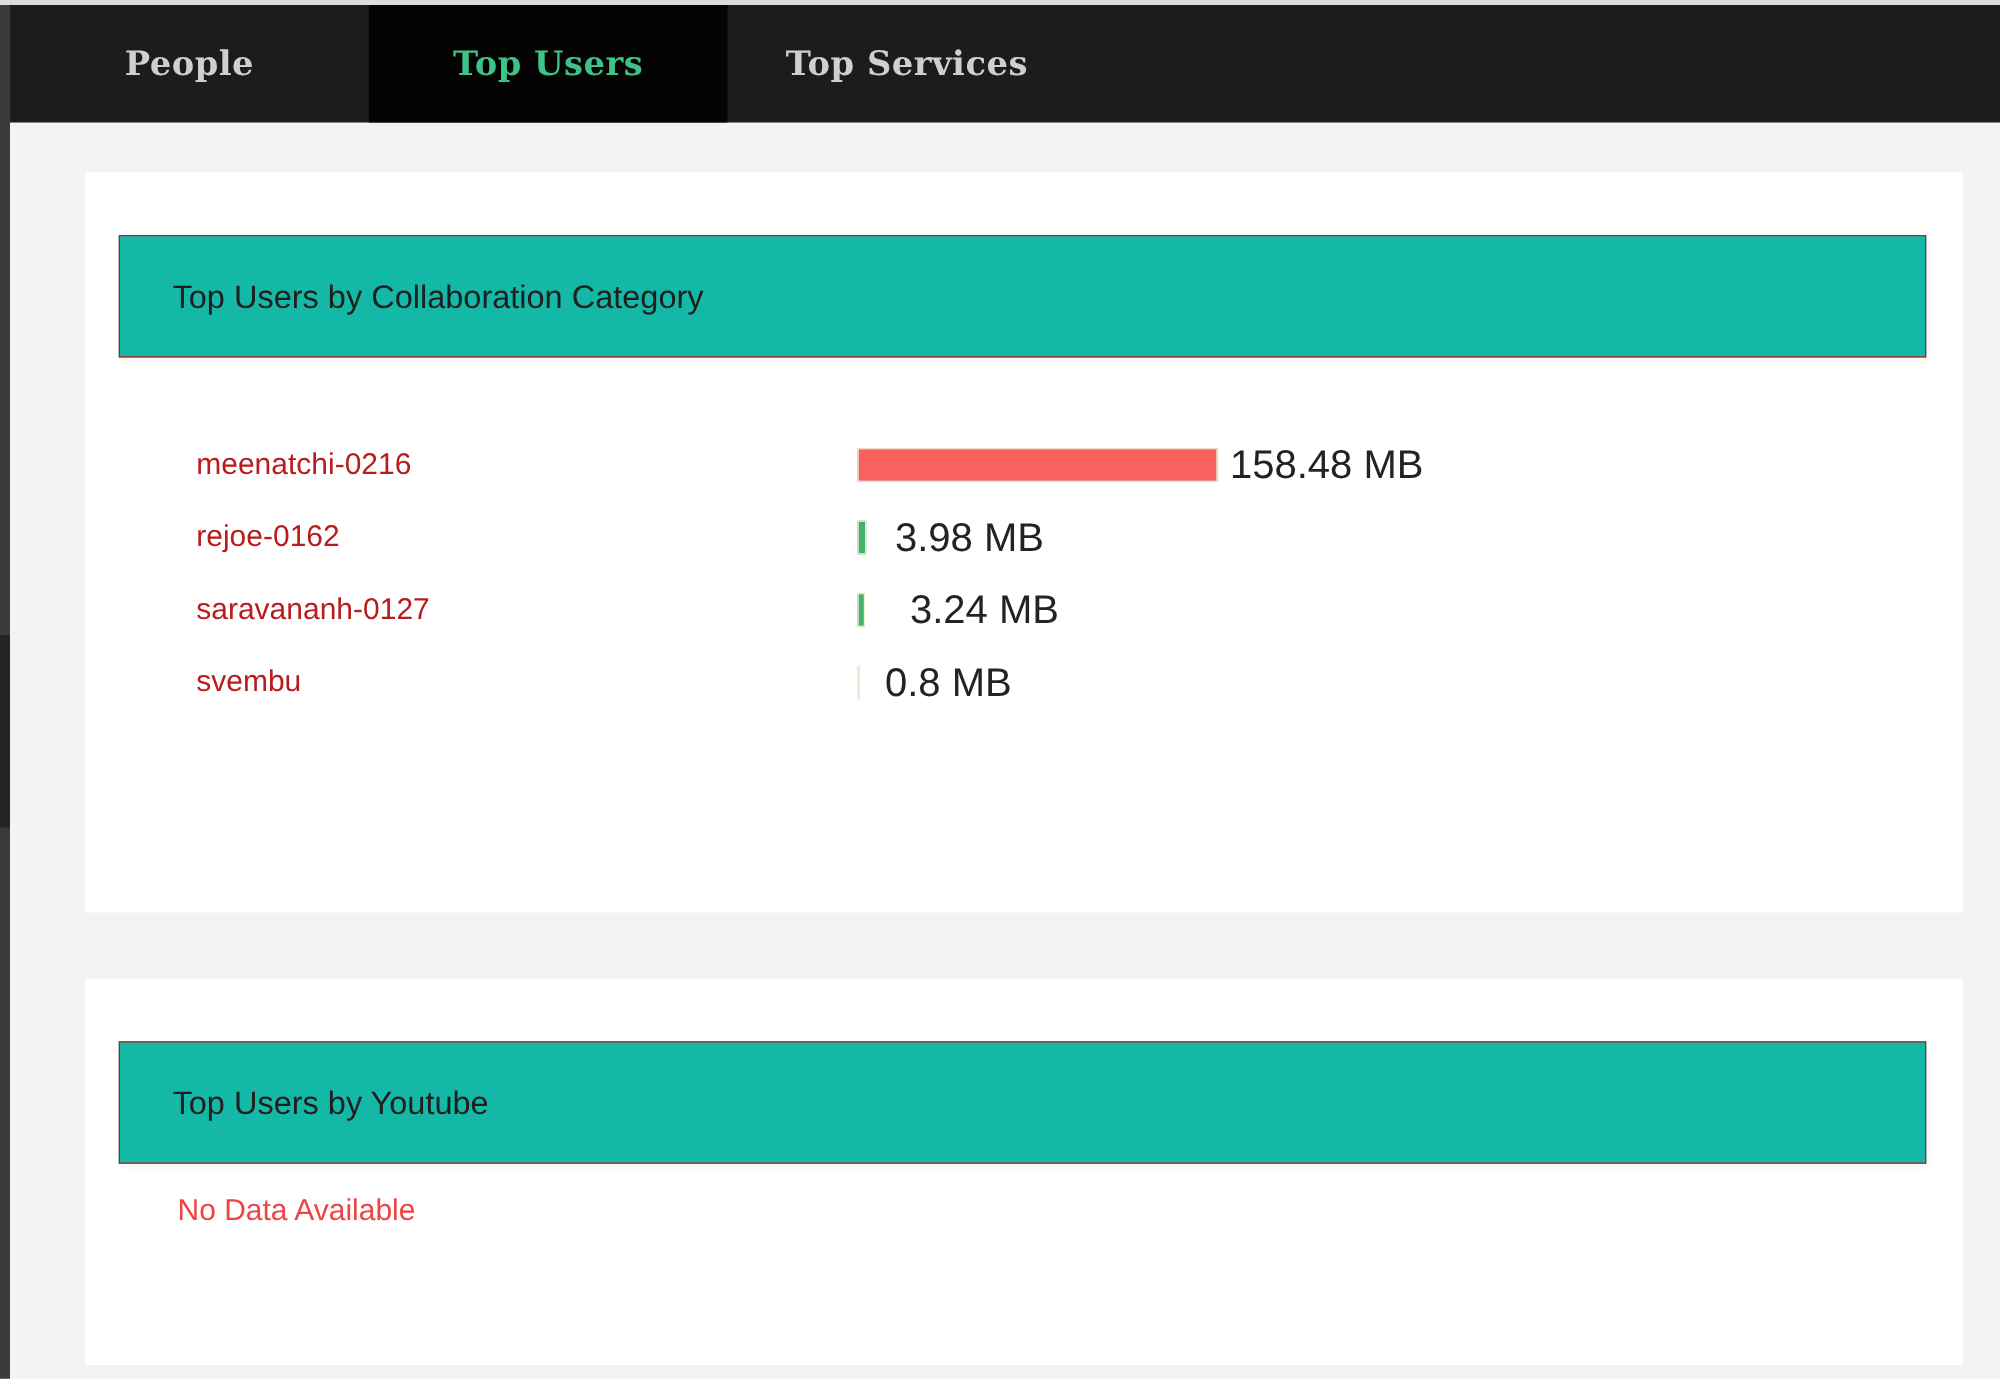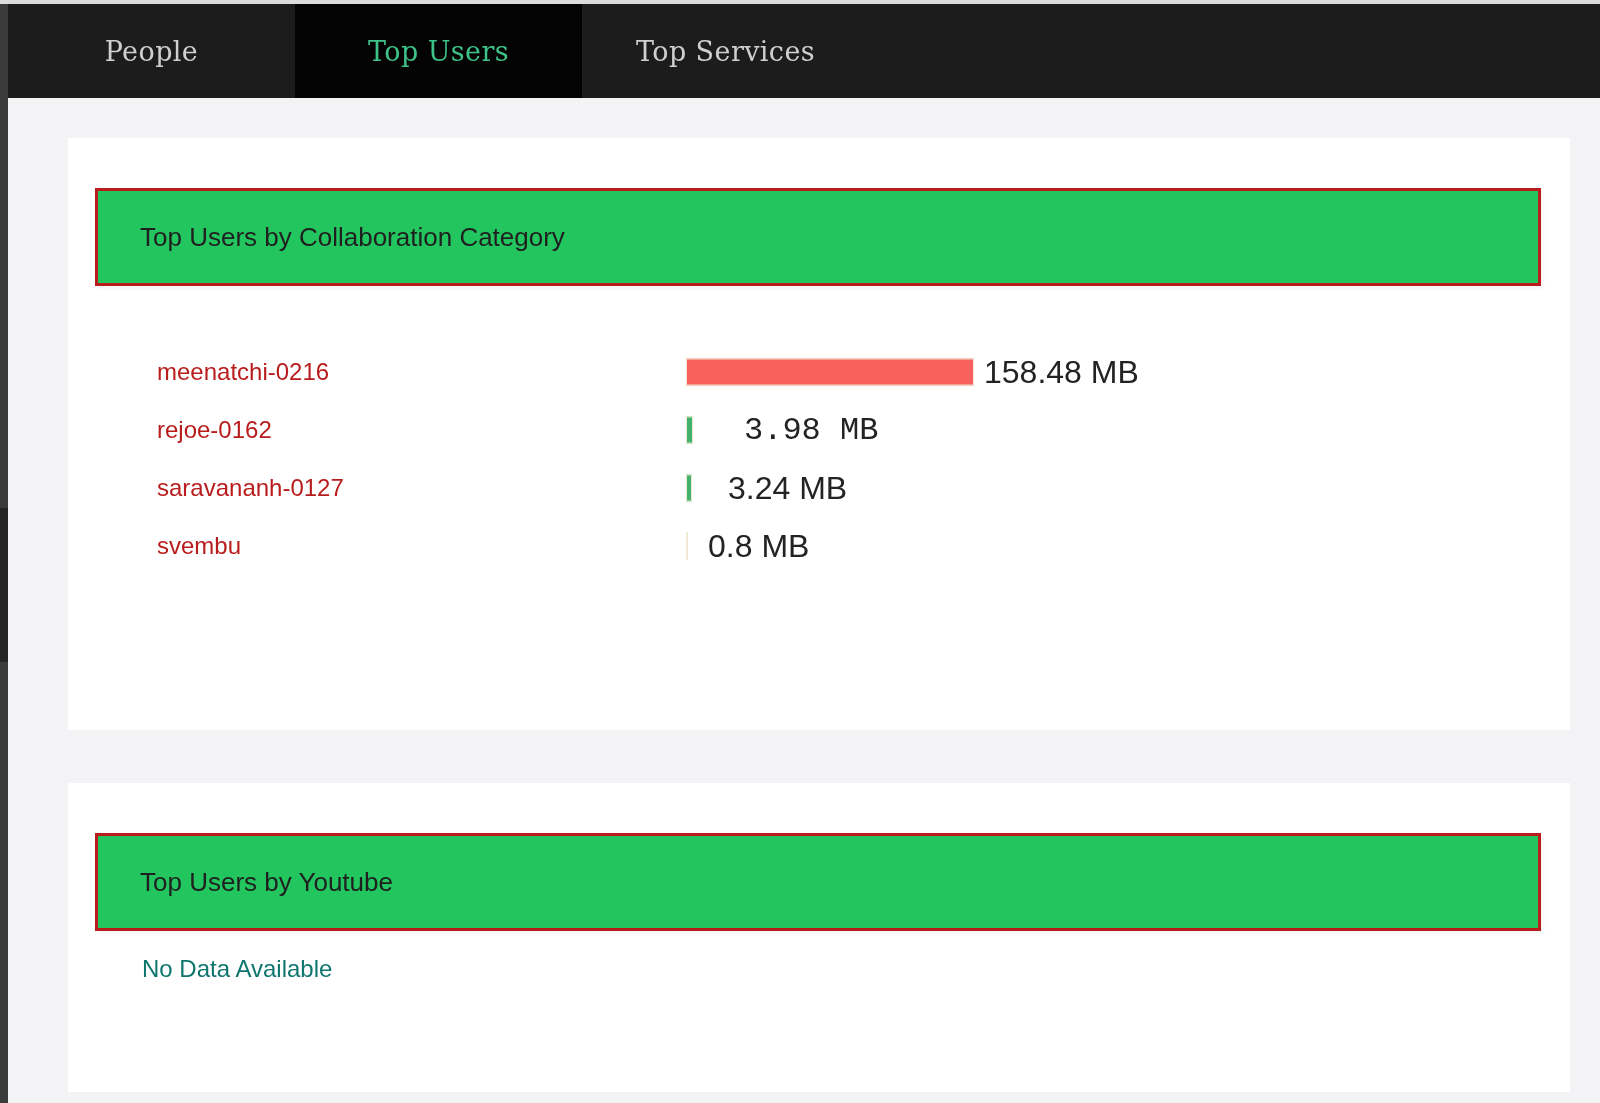--- a/index.html
+++ b/index.html
@@ -18,34 +18,34 @@
   
   .left-strip { position:absolute; top:4px; left:0; width:8px; height:1099px; background:#3b3b3b; z-index:5; }
   .left-strip .thumb { position:absolute; left:0; top:504px; width:8px; height:154px; background:#242424; }
 
   
   .tabbar { position:absolute; top:4px; left:8px; width:1592px; height:94px; background:#1c1c1d; display:flex; z-index:4; }
   .tab {
     width:287px; height:100%;
     display:flex; align-items:center; justify-content:center;
     font-family:"DejaVu Serif", serif;
-    font-size:27px; font-weight:400; letter-spacing:0.4px;
+    font-size:27px; font-weight:700; letter-spacing:0.4px;
     color:#cfcfcf; cursor:pointer;
   }
   .tab.active { background:#030303; color:#3dc287; }
 
   
   .card { position:absolute; left:68px; width:1502px; background:#ffffff; }
   #card-collab { top:138px; height:592px; }
   #card-youtube { top:783px; height:309px; }
 
   .card-header {
     position:absolute; left:27px; width:1446px; height:98px; top:50px;
-    background:#22c55e;
-    border:3px solid #b91c1c;
+    background:#14b8a6;
+    border:1px solid #b91c1c;
     box-shadow:2px 3px 4px rgba(0,0,0,0.04);
     display:flex; align-items:center;
     padding-left:42px;
     font-size:26px; color:#1f1f1f;
   }
 
   
   .chart-rows { position:absolute; left:0; top:205px; width:100%; height:300px; }
   .chart-row { position:absolute; left:0; width:100%; height:58px; }
   .row-label {
@@ -54,21 +54,21 @@
   }
   .row-bar {
     position:absolute; left:618px; top:50%; transform:translateY(-50%);
     height:27px; border:1px solid #efe8d2; cursor:pointer;
   }
   .row-value {
     position:absolute; top:50%; transform:translateY(-50%);
     font-size:32px; color:#232323; white-space:nowrap;
   }
 
-  .no-data { position:absolute; left:74px; top:172px; font-size:24px; color:#0f766e; }
+  .no-data { position:absolute; left:74px; top:172px; font-size:24px; color:#ef4444; }
 </style>
 </head>
 <body>
 
 <div class="top-edge"></div>
 
 <div class="left-strip">
   <div class="thumb"></div>
 </div>
 
@@ -93,21 +93,21 @@
   <div class="chart-rows" id="chart-rows">
   <div class="chart-row" style="top: 0px;">
     <span class="row-label">meenatchi-0216</span>
     <div class="row-bar" style="width: 288px; background: rgb(248, 97, 93);"></div>
     <span class="row-value" style="left: 916px;">158.48 MB</span>
   </div>
 
   <div class="chart-row" style="top: 58px;">
     <span class="row-label">rejoe-0162</span>
     <div class="row-bar" style="width: 7px; background: rgb(65, 177, 107);"></div>
-    <span class="row-value" style="left: 676px; font-family: Liberation Mono, monospace;">3.98 MB</span>
+    <span class="row-value" style="left: 648px;">3.98 MB</span>
   </div>
 
   <div class="chart-row" style="top: 116px;">
     <span class="row-label">saravananh-0127</span>
     <div class="row-bar" style="width: 6px; background: rgb(65, 177, 107);"></div>
     <span class="row-value" style="left: 660px;">3.24 MB</span>
   </div>
 
   <div class="chart-row" style="top: 174px;">
     <span class="row-label">svembu</span>

